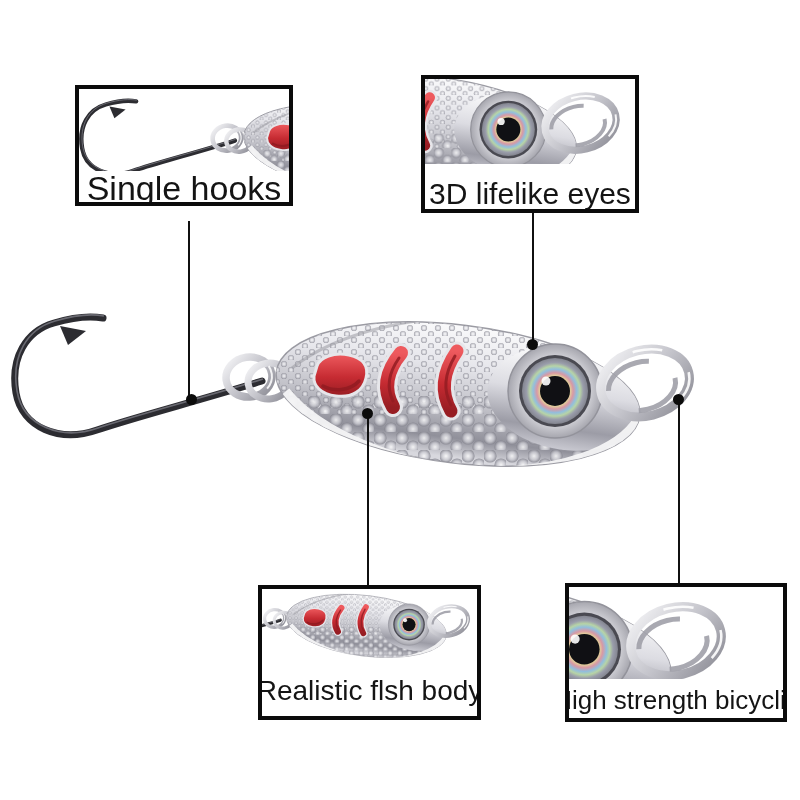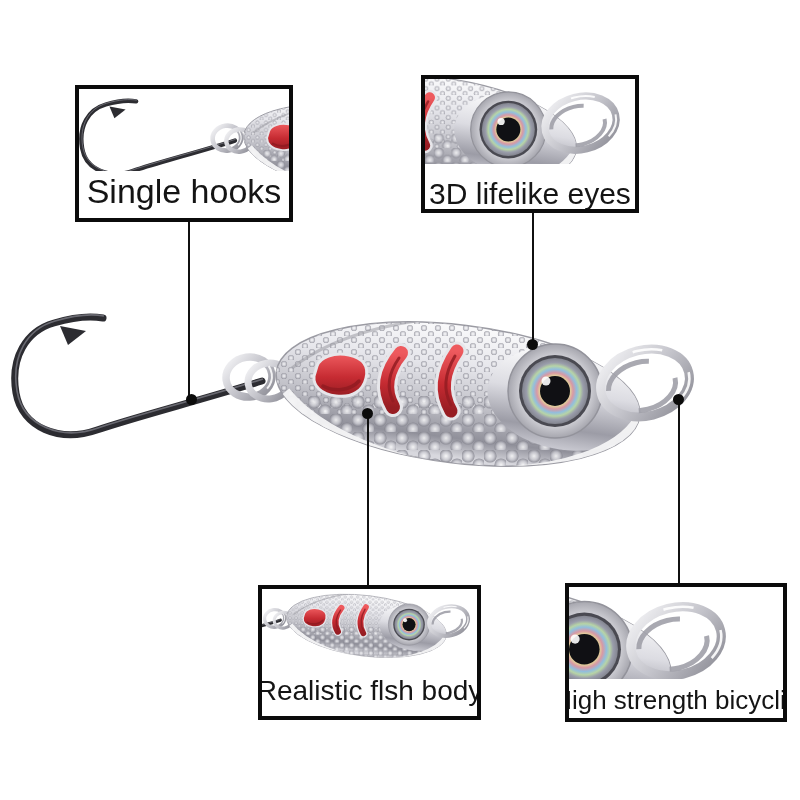--- a/index.html
+++ b/index.html
@@ -13,21 +13,21 @@
 
   .callout {
     position:absolute; box-sizing:border-box;
     border:4px solid #0b0b0b; background:#ffffff;
     display:flex; flex-direction:column; align-items:center; justify-content:space-between;
     overflow:hidden;
   }
   .callout .thumb { display:block; width:100%; flex:0 0 auto; }
   .callout .label { color:#141414; line-height:1.05; white-space:nowrap; flex:0 0 auto; }
 
-  #callout-hooks { left:75px;  top:85px;  width:218px; height:137px; }
+  #callout-hooks { left:75px;  top:85px;  width:218px; height:121px; }
   #callout-hooks .thumb { height:82px; }
   #callout-hooks .label { font-size:34px; margin-bottom:8px; }
 
   #callout-eyes { left:421px; top:75px;  width:218px; height:138px; }
   #callout-eyes .thumb { height:85px; }
   #callout-eyes .label { font-size:30px; }
 
   #callout-body { left:258px; top:585px; width:223px; height:135px; }
   #callout-body .thumb { height:76px; }
   #callout-body .label { font-size:28px; margin-bottom:11px; }

